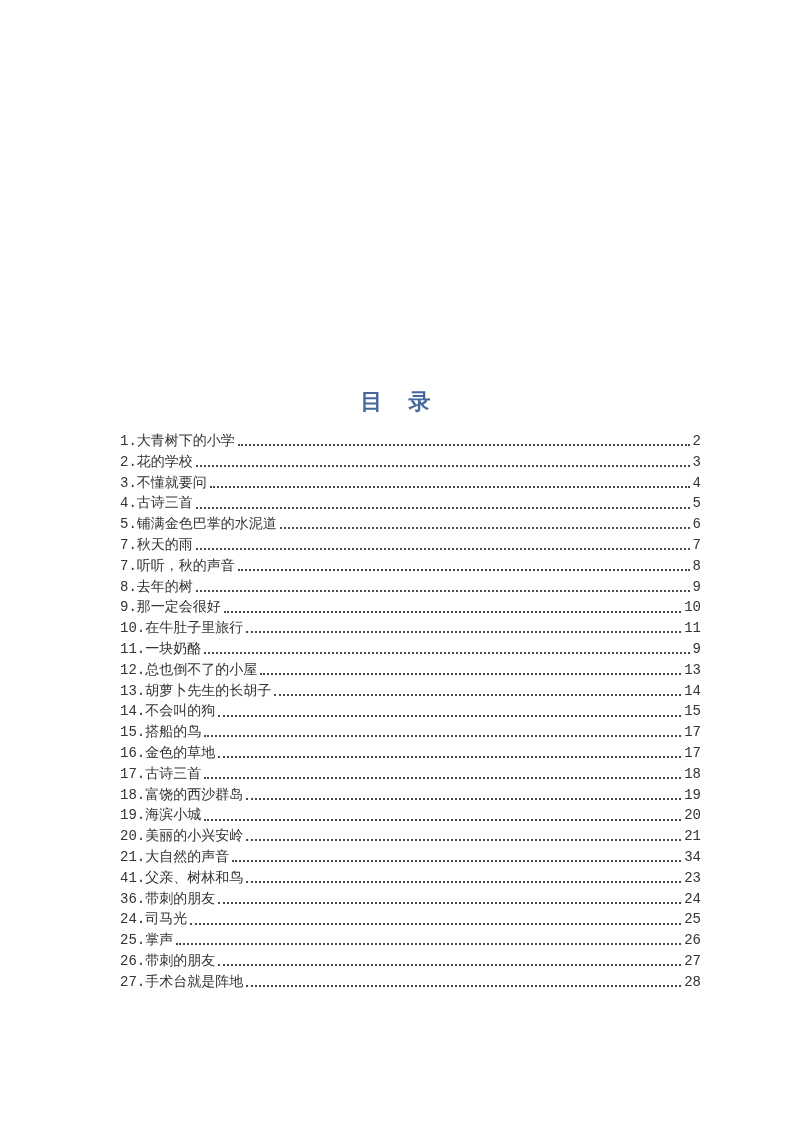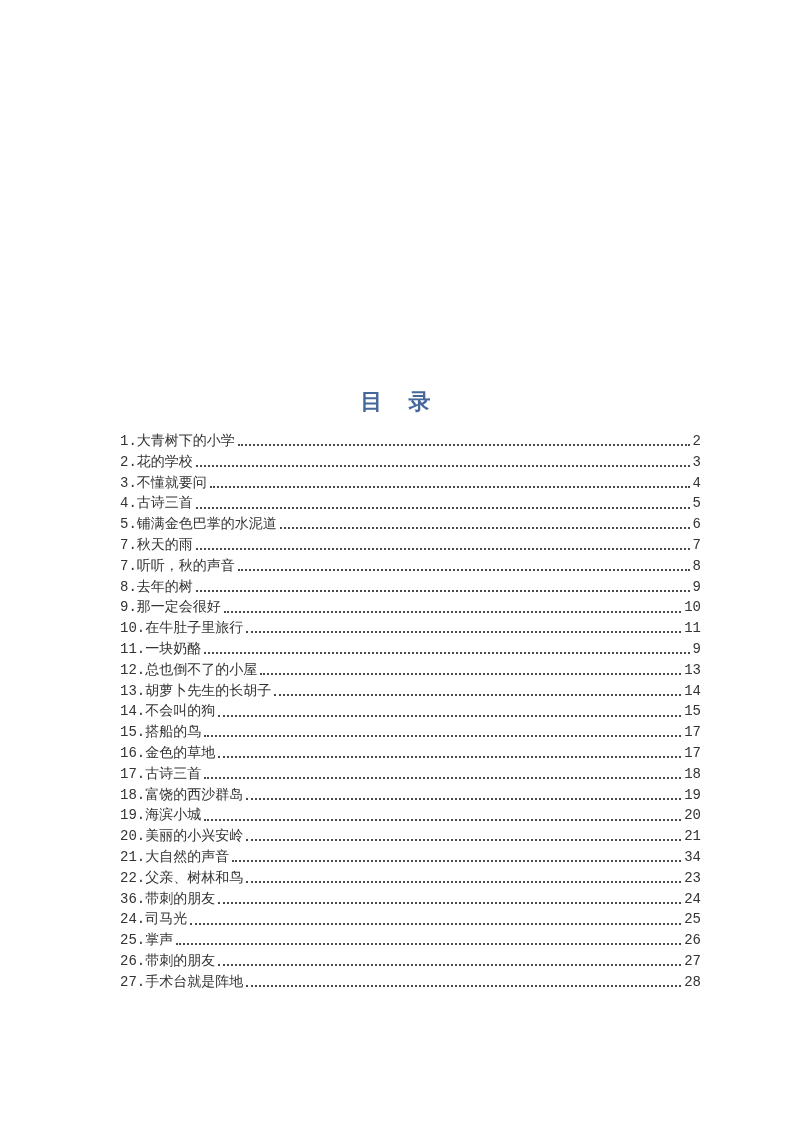--- a/index.html
+++ b/index.html
@@ -184,21 +184,21 @@
     <span class="toc-page">21</span>
   </div>
 
   <div class="toc-row">
     <span class="toc-label">21.大自然的声音</span>
     <span class="toc-dots"></span>
     <span class="toc-page">34</span>
   </div>
 
   <div class="toc-row">
-    <span class="toc-label">22.父亲、树林和鸟</span>
+    <span class="toc-label">41.父亲、树林和鸟</span>
     <span class="toc-dots"></span>
     <span class="toc-page">23</span>
   </div>
 
   <div class="toc-row">
     <span class="toc-label">36.带刺的朋友</span>
     <span class="toc-dots"></span>
     <span class="toc-page">24</span>
   </div>
 

